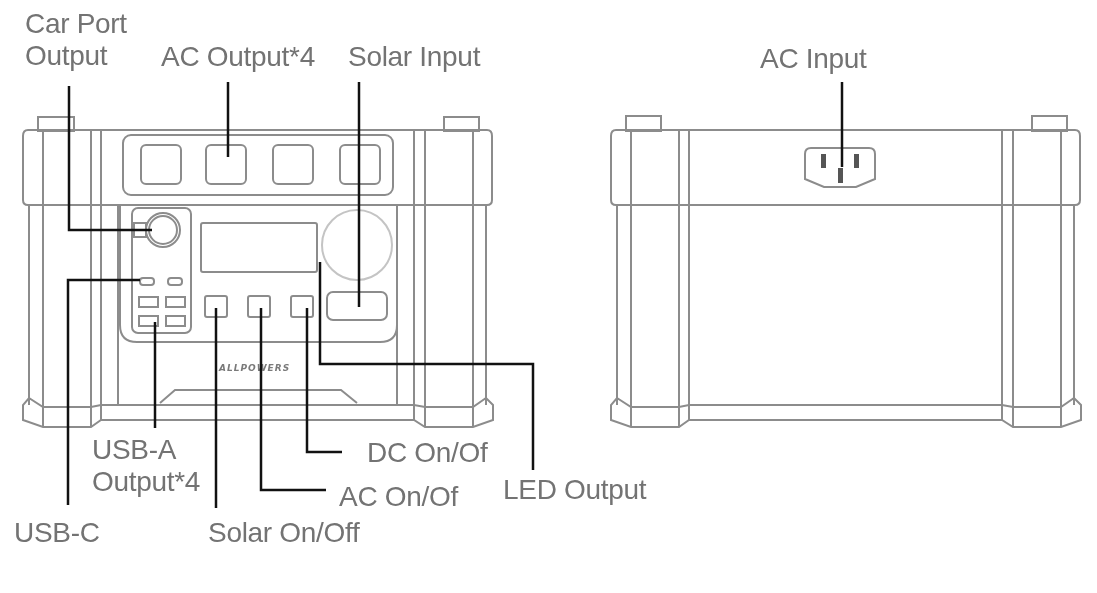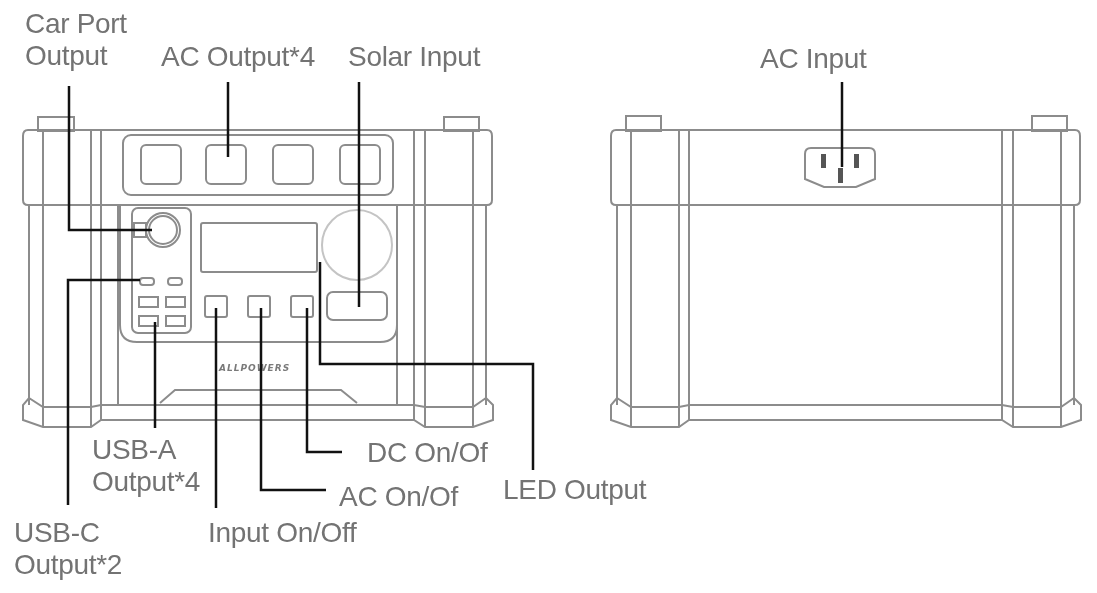--- a/index.html
+++ b/index.html
@@ -120,17 +120,16 @@
 <div class="lbl" style="left:348px; top:41px;">Solar Input</div>
 <div class="lbl" style="left:760px; top:43px;">AC Input</div>
 
 <div class="lbl" style="left:92px; top:434px;">
   <span>USB-A</span>
   <span>Output*4</span>
 </div>
 <div class="lbl" style="left:349px; top:437px;margin-left:18px;">DC On/Of</div>
 <div class="lbl" style="left:339px; top:481px;">AC On/Of</div>
 <div class="lbl" style="left:503px; top:474px;">LED Output</div>
-<div class="lbl" style="left:208px; top:517px;">Input On/Off</div>
+<div class="lbl" style="left:208px; top:517px;">Solar On/Off</div>
 <div class="lbl" style="left:14px; top:517px;">
   <span>USB-C</span>
-  <span>Output*2</span>
 </div>
 
 </body></html>

